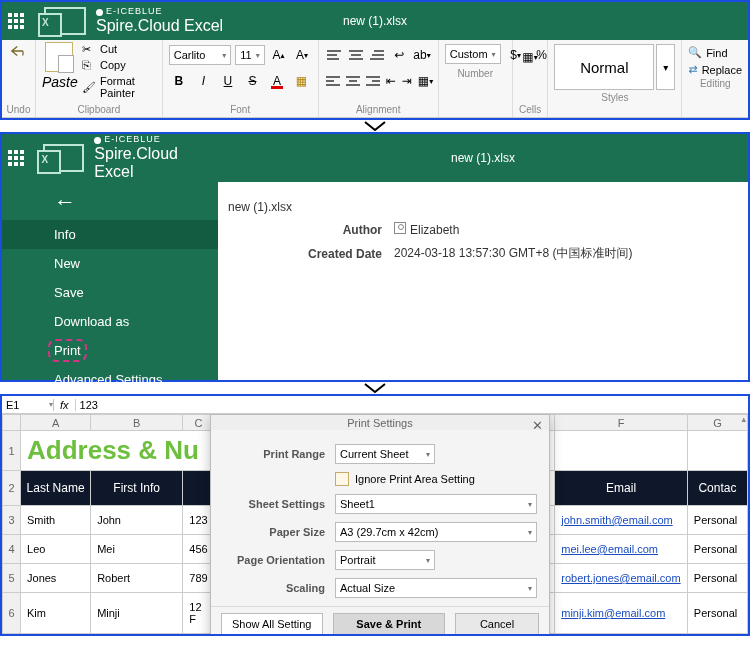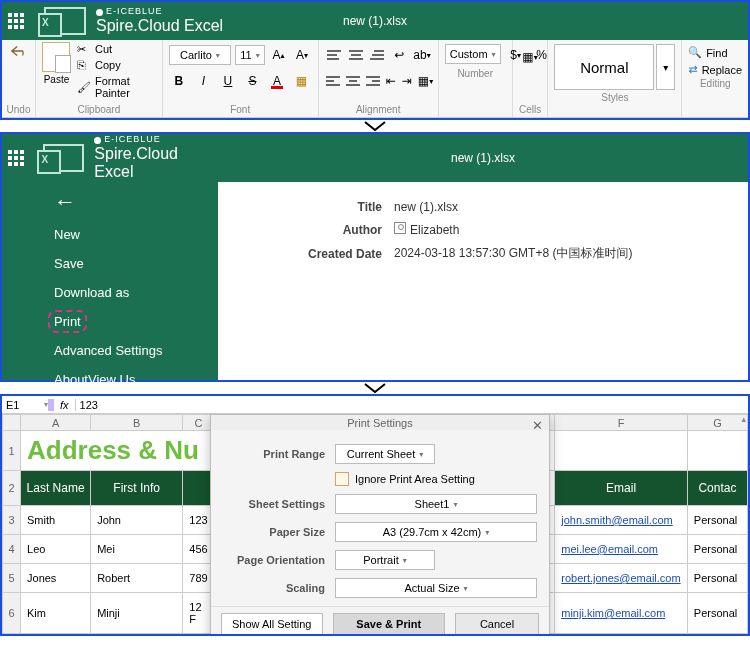--- a/index.html
+++ b/index.html
@@ -25,30 +25,30 @@
   .tab { padding:5px 16px; color:#555; }
   .tab.active { color:#1a7050; border-bottom:2px solid #1a7050; }
   .gear-right { margin-left:auto; margin-right:8px; font-size:14px; color:#555;}
 
   .ribbon { display:flex; background:#f7f7f7; border-bottom:1px solid #ccc; font-size:11px; height:78px;}
   .group { border-right:1px solid #ddd; padding:2px 6px 0 6px; display:flex; flex-direction:column; position:relative;}
   .group-label { text-align:center; font-size:10px; color:#888; padding:2px 0;}
   .undo-col { width:34px; align-items:center; justify-content:flex-start; padding-top:4px;}
   .undo-col svg { width:18px; height:14px; }
   .clipboard-body { display:flex; gap:4px; flex:1;}
-  .paste-big { width:34px; text-align:center; font-size:10px; }
+  .paste-big { width:34px; text-align:center; font-size:14px;font-style:italic; }
   .paste-big .pic { width:28px; height:30px; margin:0 auto 2px; background:#fff; border:1px solid #c8b26a; position:relative;}
   .paste-big .pic::before{content:""; position:absolute; bottom:-2px; right:-2px; width:14px; height:16px; background:#fff; border:1px solid #aaa;}
   .cb-list { display:flex; flex-direction:column; gap:2px; font-size:11px;}
   .cb-item { display:flex; align-items:center; gap:4px; padding:1px 2px;}
   .sc-icon { width:14px; height:12px; display:inline-block; }
 
   .font-body { display:flex; flex-direction:column; gap:4px; flex:1; padding-top:2px;}
   .row { display:flex; align-items:center; gap:4px;}
-  .combo { border:1px solid #bbb; background:#fff; height:20px; display:flex; align-items:center; padding:0 4px; font-size:11px; justify-content:center;}
+  .combo { border:1px solid #bbb; background:#fff; height:20px; display:flex; align-items:center; padding:0 4px; font-size:11px; justify-content:space-between;}
   .combo .dd{font-size:8px; color:#777; margin-left:4px;}
   .sqbtn { width:22px; height:22px; border:1px solid transparent; display:flex; align-items:center; justify-content:center; font-size:12px;}
   .strike{ text-decoration:line-through;}
   .und{ text-decoration:underline;}
   .color-a { position:relative; }
   .color-a::after{content:""; position:absolute; bottom:2px; left:3px; right:3px; height:3px; background:#d00;}
 
   .align-body .row .sqbtn{ width:20px; }
   .align-line { width:14px; height:2px; background:#666; margin:1px 0;}
   .align-ico{display:flex;flex-direction:column;align-items:flex-start;}
@@ -78,30 +78,30 @@
   .print-wrap .hl{position:absolute; inset:-4px -6px; border:2px dashed #d63384; border-radius:8px;pointer-events:none;}
   .info-right{flex:1; padding:18px 10px 10px 10px; font-size:12px; color:#333;}
   .info-row{display:flex; padding:4px 0; align-items:center;}
   .info-row .lbl{width:166px; text-align:right; padding-right:12px; font-weight:bold; color:#444;}
   .person-ico{display:inline-block;width:12px;height:12px;border:1px solid #888;margin-right:4px;position:relative;}
   .person-ico::before{content:"";position:absolute;top:1px;left:3px;width:4px;height:4px;border-radius:50%;border:1px solid #888;}
 
   
   .panel3{border:2px solid #1a4ce0;}
   .fx-row{display:flex;align-items:center;font-size:11px;border-bottom:1px solid #ccc;background:#fff;height:18px;}
-  .fx-row .cellref{width:52px;border-right:6px solid #c4b5fd;padding-left:4px;display:flex;justify-content:space-between;align-items:center;}
+  .fx-row .cellref{width:52px;border-right:1px solid #c4b5fd;padding-left:4px;display:flex;justify-content:space-between;align-items:center;}
   .fx-row .fx{font-style:italic;padding:0 6px;border-right:1px solid #ccc;}
   .fx-row .val{padding-left:4px;}
   .sheet-wrap{position:relative; overflow:hidden;}
   table.sheet{border-collapse:collapse;font-size:11px;width:100%;}
   table.sheet th, table.sheet td{border:1px solid #ccc;}
   .colhdr th{background:#f0f0f0;color:#666;font-weight:normal;height:16px;}
   .rowhdr{background:#f0f0f0;color:#666;text-align:center;width:18px;}
   .title-cell{color:#6fbf3f;font-size:26px;font-weight:bold;padding:4px 6px;}
-  .hdr-cell{background:#14532d;color:#fff;text-align:center;padding:10px 4px;font-size:12px;}
+  .hdr-cell{background:#0f172a;color:#fff;text-align:center;padding:10px 4px;font-size:12px;}
   td.data{padding:8px 6px;}
   a.mail{color:#1a4cc0;text-decoration:underline;}
 
   .dialog{position:absolute; left:208px; top:0; width:340px; background:#f4f4f4; border:1px solid #bbb; box-shadow:0 4px 12px rgba(0,0,0,.25); font-size:11px; height:228px; display:flex; flex-direction:column;}
   .dlg-title{background:#eee;height:22px;display:flex;align-items:center;justify-content:center;position:relative;color:#666;}
   .dlg-title .x{position:absolute;right:6px;top:3px;font-size:13px;color:#666;}
   .dlg-body{flex:1;padding:6px 12px 0 12px;}
   .dlg-row{display:flex;align-items:center;margin:8px 0;}
   .dlg-row .dlbl{width:112px;text-align:right;padding-right:10px;color:#555;font-weight:bold;font-size:11px;}
   .dlg-row .combo{flex:1;height:20px;}
@@ -330,33 +330,33 @@
         </div>
       <div class="xl-icon">
           <span class="xl-text">X</span>
         </div>
       <div class="brand">
         <div class="small">E-ICEBLUE</div>
         <div class="big">Spire.Cloud Excel</div>
       </div>
     </div>
     <div class="back-arrow">←</div>
+    <div class="side-item sel">Info</div>
     <div class="side-item">New</div>
     <div class="side-item">Save</div>
     <div class="side-item">Download as</div>
     <div class="side-item">
       <span class="print-wrap"><span>Print</span><span class="hl"></span></span>
     </div>
     <div class="side-item">Advanced Settings</div>
     <div class="side-item">AboutView Us</div>
   </div>
   <div class="info-right">
     <div style="text-align:center;margin-top:-14px;font-size:12px;color:#fff;background:#1a7050;margin:-18px -10px 14px -10px;height:48px;line-height:48px">new (1).xlsx</div>
     <div class="info-row">
-        <div class="lbl">Title</div>
         <div>new (1).xlsx</div>
       </div>
     <div class="info-row">
         <div class="lbl">Author</div>
         <div><span class="person-ico"></span><span>Elizabeth</span></div>
       </div>
     <div class="info-row">
         <div class="lbl">Created Date</div>
         <div>2024-03-18 13:57:30 GMT+8 (中国标准时间)</div>
       </div>

